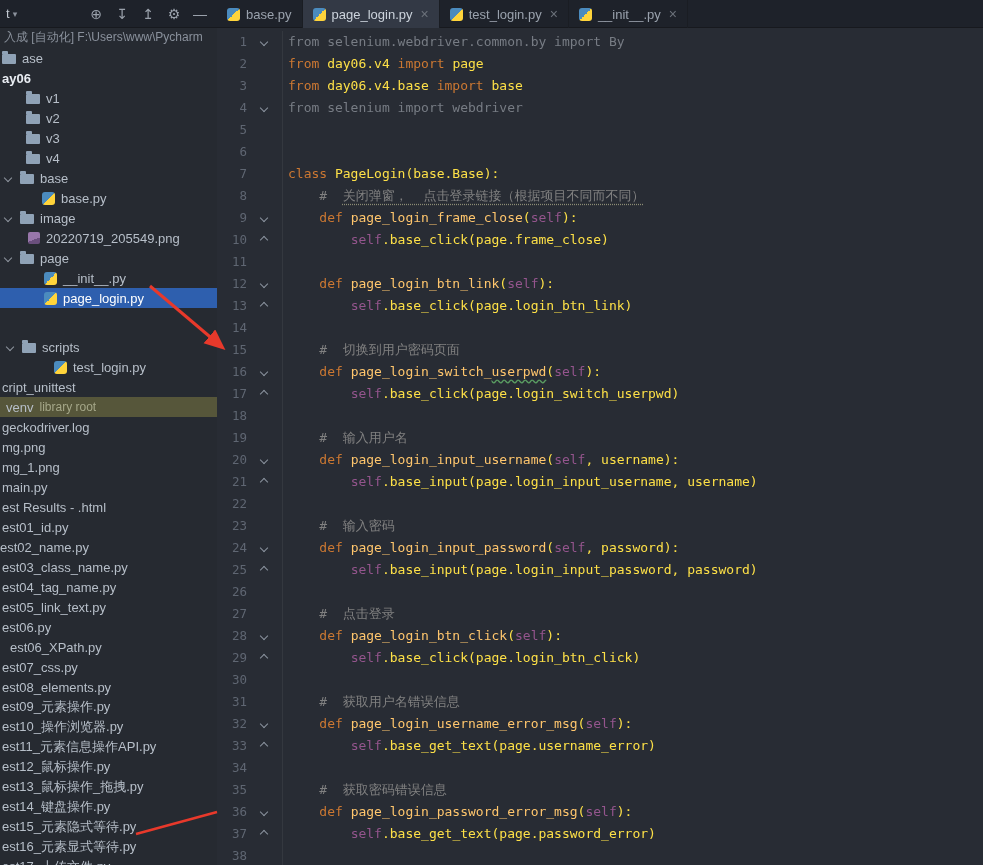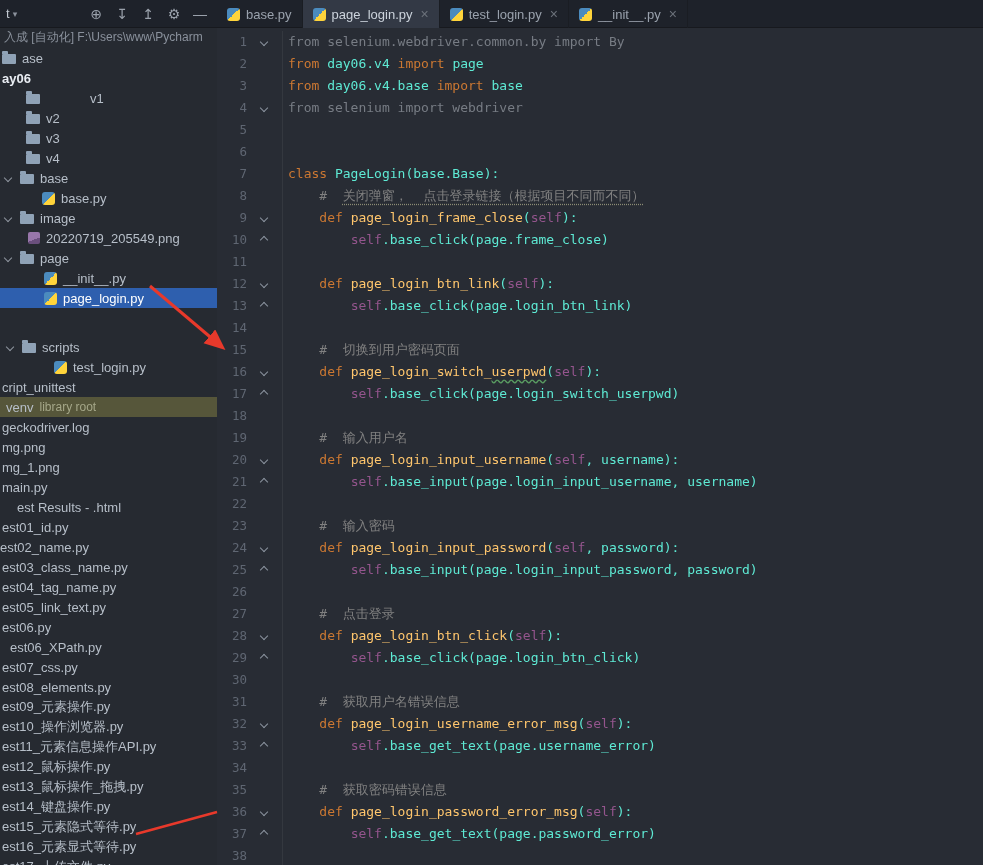--- a/index.html
+++ b/index.html
@@ -43,21 +43,21 @@
   .cl{display:flex;height:22px;line-height:22px;font-family:"DejaVu Sans Mono",monospace;font-size:13px}
   .ln{width:30px;flex:none;text-align:right;color:#5f6672;font-size:12.5px}
   .fold{width:36px;flex:none;position:relative;border-right:1px solid rgba(255,255,255,0.06)}
   .fchev{position:absolute;left:14px;top:8px;width:6px;height:6px;border-right:1.4px solid #8b939e;border-bottom:1.4px solid #8b939e}
   .fchev.down{transform:rotate(45deg)}
   .fchev.up{transform:rotate(225deg)}
   .ct{white-space:pre;padding-left:5px;color:#a9b7c6}
   .tk-kw{color:#cc7832}
   .tk-fn{color:#ffc66d}
   .tk-self{color:#94558d}
-  .tk-txt{color:#5eead4}
+  .tk-txt{color:#fde047}
   .tk-cmt{color:#808080}
   .tk-dim{color:#777c84}
   .u-w{text-decoration:underline;text-decoration-style:wavy;text-decoration-color:#5a9e62;text-underline-offset:3px}
   .u-d{text-decoration:underline;text-decoration-style:dotted;text-decoration-color:#8c8c74;text-underline-offset:4px}
 
   
   .overlay{position:absolute;top:0;left:0;width:983px;height:865px;pointer-events:none;z-index:50}
 </style>
 </head>
 <body>
@@ -104,21 +104,21 @@
   <aside class="sidebar">
     <div class="sidebar-header">入成 [自动化]  F:\Users\www\Pycharm</div>
     <div class="tree">
         <div class="tree-row" style="padding-left: 2px;">
           <span class="fic folder"></span>
           <span class="tree-label">ase</span>
         </div>
         <div class="tree-row bold" style="padding-left: 2px;">
           <span class="tree-label">ay06</span>
         </div>
-        <div class="tree-row" style="padding-left: 26px; gap: 44px;">
+        <div class="tree-row" style="padding-left: 26px;">
           <span class="fic folder"></span>
           <span class="tree-label">v1</span>
         </div>
         <div class="tree-row" style="padding-left: 26px;">
           <span class="fic folder"></span>
           <span class="tree-label">v2</span>
         </div>
         <div class="tree-row" style="padding-left: 26px;">
           <span class="fic folder"></span>
           <span class="tree-label">v3</span>
@@ -179,21 +179,21 @@
         </div>
         <div class="tree-row" style="padding-left: 2px;">
           <span class="tree-label">mg.png</span>
         </div>
         <div class="tree-row" style="padding-left: 2px;">
           <span class="tree-label">mg_1.png</span>
         </div>
         <div class="tree-row" style="padding-left: 2px;">
           <span class="tree-label">main.py</span>
         </div>
-        <div class="tree-row" style="padding-left: 2px; margin-left: 15px;">
+        <div class="tree-row" style="padding-left: 2px;">
           <span class="tree-label">est Results - .html</span>
         </div>
         <div class="tree-row" style="padding-left: 2px;">
           <span class="tree-label">est01_id.py</span>
         </div>
         <div class="tree-row" style="padding-left: 0;">
           <span class="tree-label">est02_name.py</span>
         </div>
         <div class="tree-row" style="padding-left: 2px;">
           <span class="tree-label">est03_class_name.py</span>

